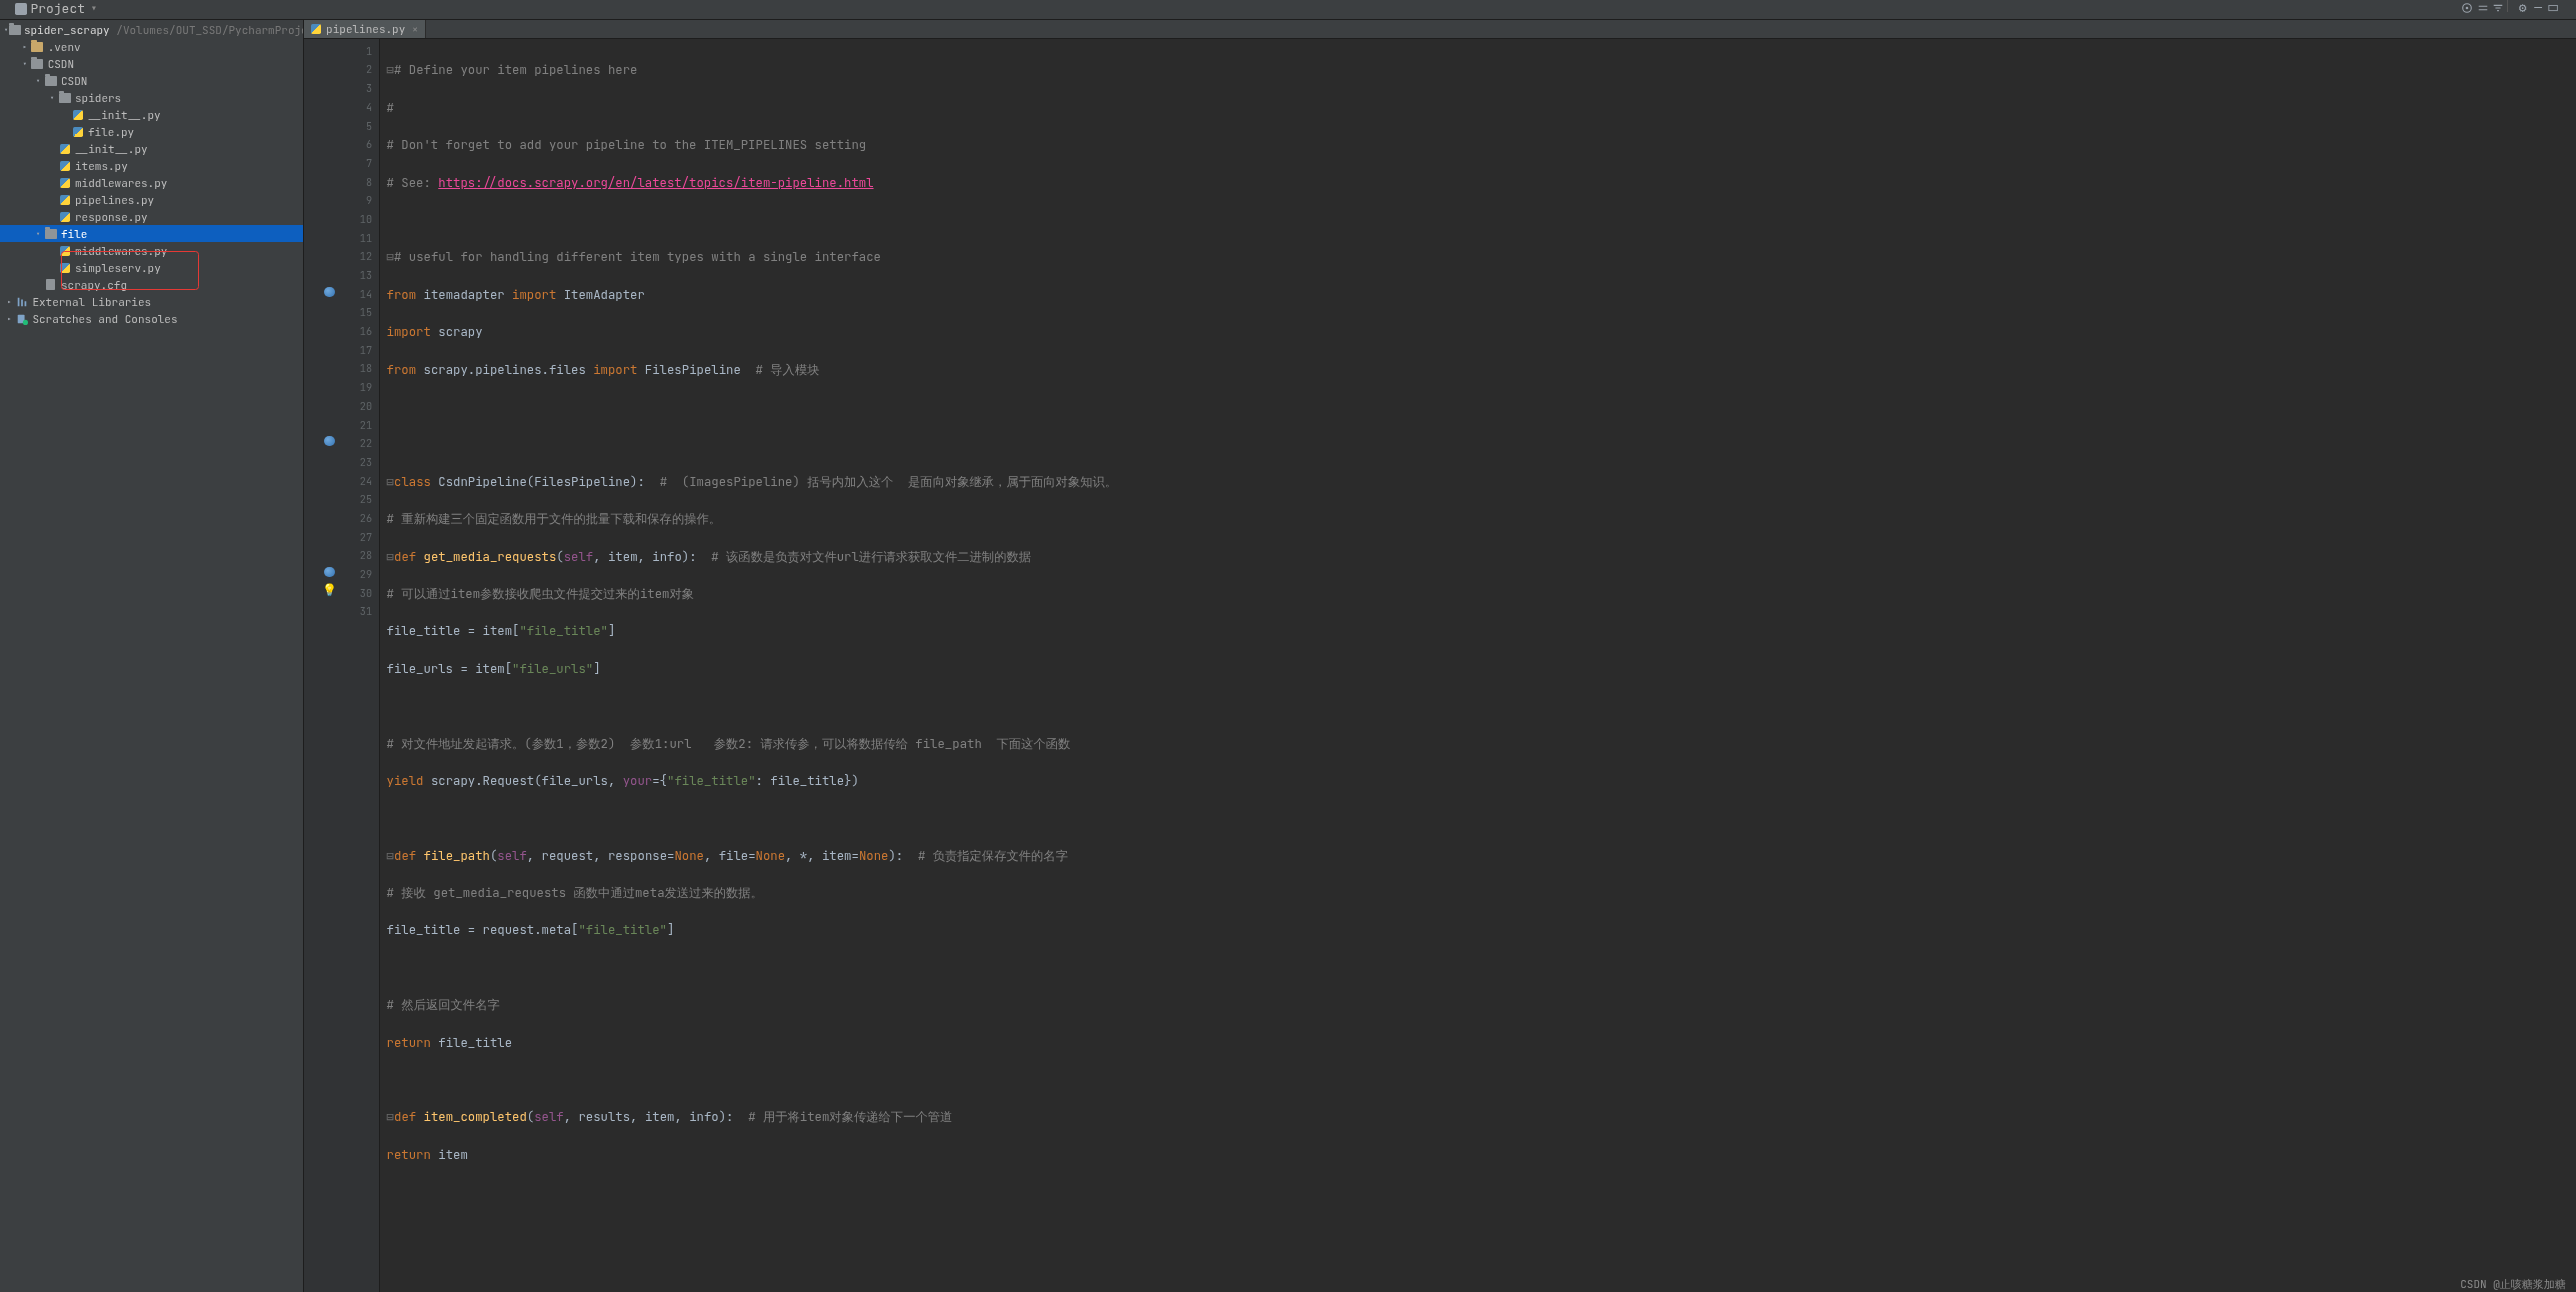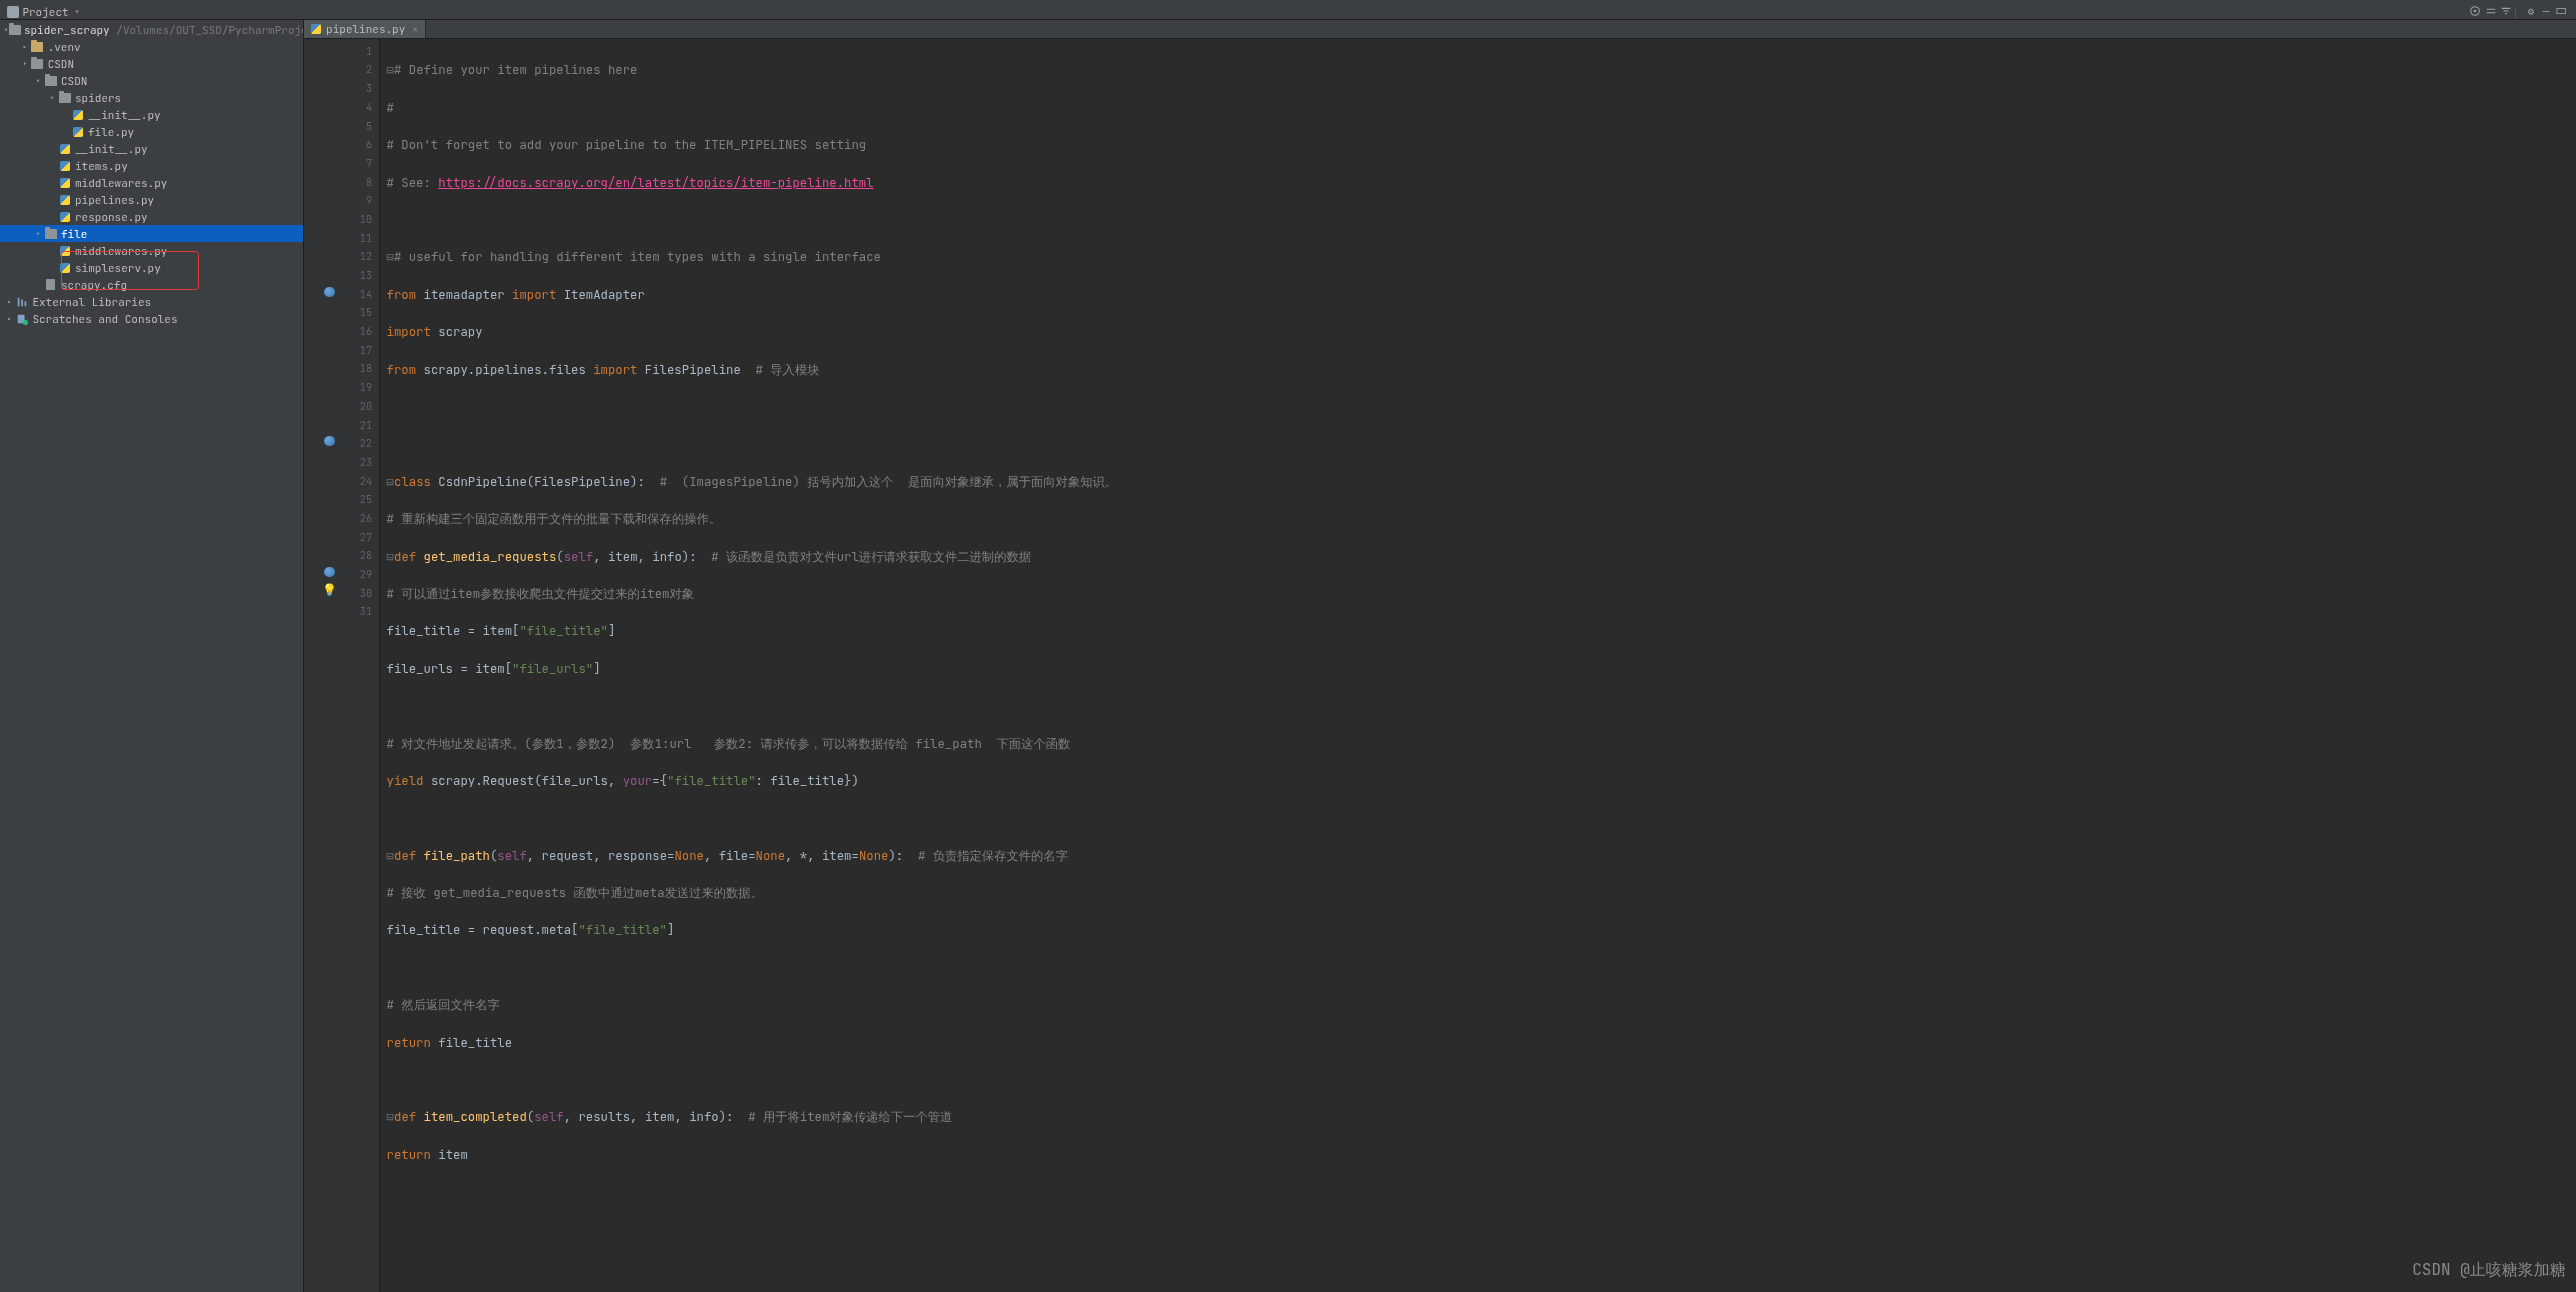--- a/index.html
+++ b/index.html
@@ -1,18 +1,18 @@
 <!DOCTYPE html>
 <html><head>
 <meta charset="utf-8">
 <style>
   html,body{margin:0;padding:0;height:100%;font-family:"JetBrains Mono","Menlo","Consolas",monospace;font-size:12px;background:#2b2b2b;color:#a9b7c6;overflow:hidden}
   .root{display:flex;flex-direction:column;height:100%}
   
-  .proj-toolbar{display:flex;align-items:flex-end;height:18.7px;background:#3c3f41;border-bottom:0.8px solid #1d1d1d;color:#bbb;padding:0 7px;font-size:11px}
+  .proj-toolbar{display:flex;align-items:flex-start;height:18.7px;background:#3c3f41;border-bottom:0.8px solid #1d1d1d;color:#bbb;padding:0 15px;font-size:13px}
   .proj-toolbar .left{display:flex;align-items:center;gap:3.4px}
   .proj-toolbar .spacer{flex:1}
   .proj-toolbar .ticon{width:15.3px;height:15.3px;display:flex;align-items:center;justify-content:center;color:#9aa2ab;cursor:pointer;border-radius:1.7px}
   .proj-icon{width:12px;height:12px;display:inline-block;background:#9aa2ab;border-radius:1.7px}
   .proj-dd{color:#888;margin-left:1.7px}
   
   .split{display:flex;flex:1;min-height:0}
   .sidebar{width:303px;background:#3c3f41;border-right:0.8px solid #1d1d1d;overflow:auto;font-size:11px;color:#bcbcbc;position:relative}
   .editor{flex:1;display:flex;flex-direction:column;min-width:0;background:#2b2b2b}
   
@@ -46,21 +46,21 @@
   .ov-bulb{color:#ffc107;font-size:12px}
   .code{padding:3.4px 0 3.4px 6.8px;font-size:12.3px;line-height:18.7px;white-space:pre;position:relative}
   .cl{height:18.7px;display:flex}
   .cm{color:#808080}
   .kw{color:#cc7832}
   .fn{color:#ffc66d}
   .self{color:#94558d}
   .str{color:#6a8759}
   .cls{color:#a9b7c6}
   .lnk{color:#ec4899;text-decoration:underline}
-  .wm{position:absolute;right:10.2px;bottom:11px;color:#8a8a8a;font-size:16px}
+  .wm{position:absolute;right:10.2px;bottom:0;color:#8a8a8a;font-size:11px}
   .fold{color:#6b6b6b}
   svg{display:block}
 </style>
 </head>
 <body>
 
 <div class="root">
 
   <div class="proj-toolbar">
     <div class="left">

